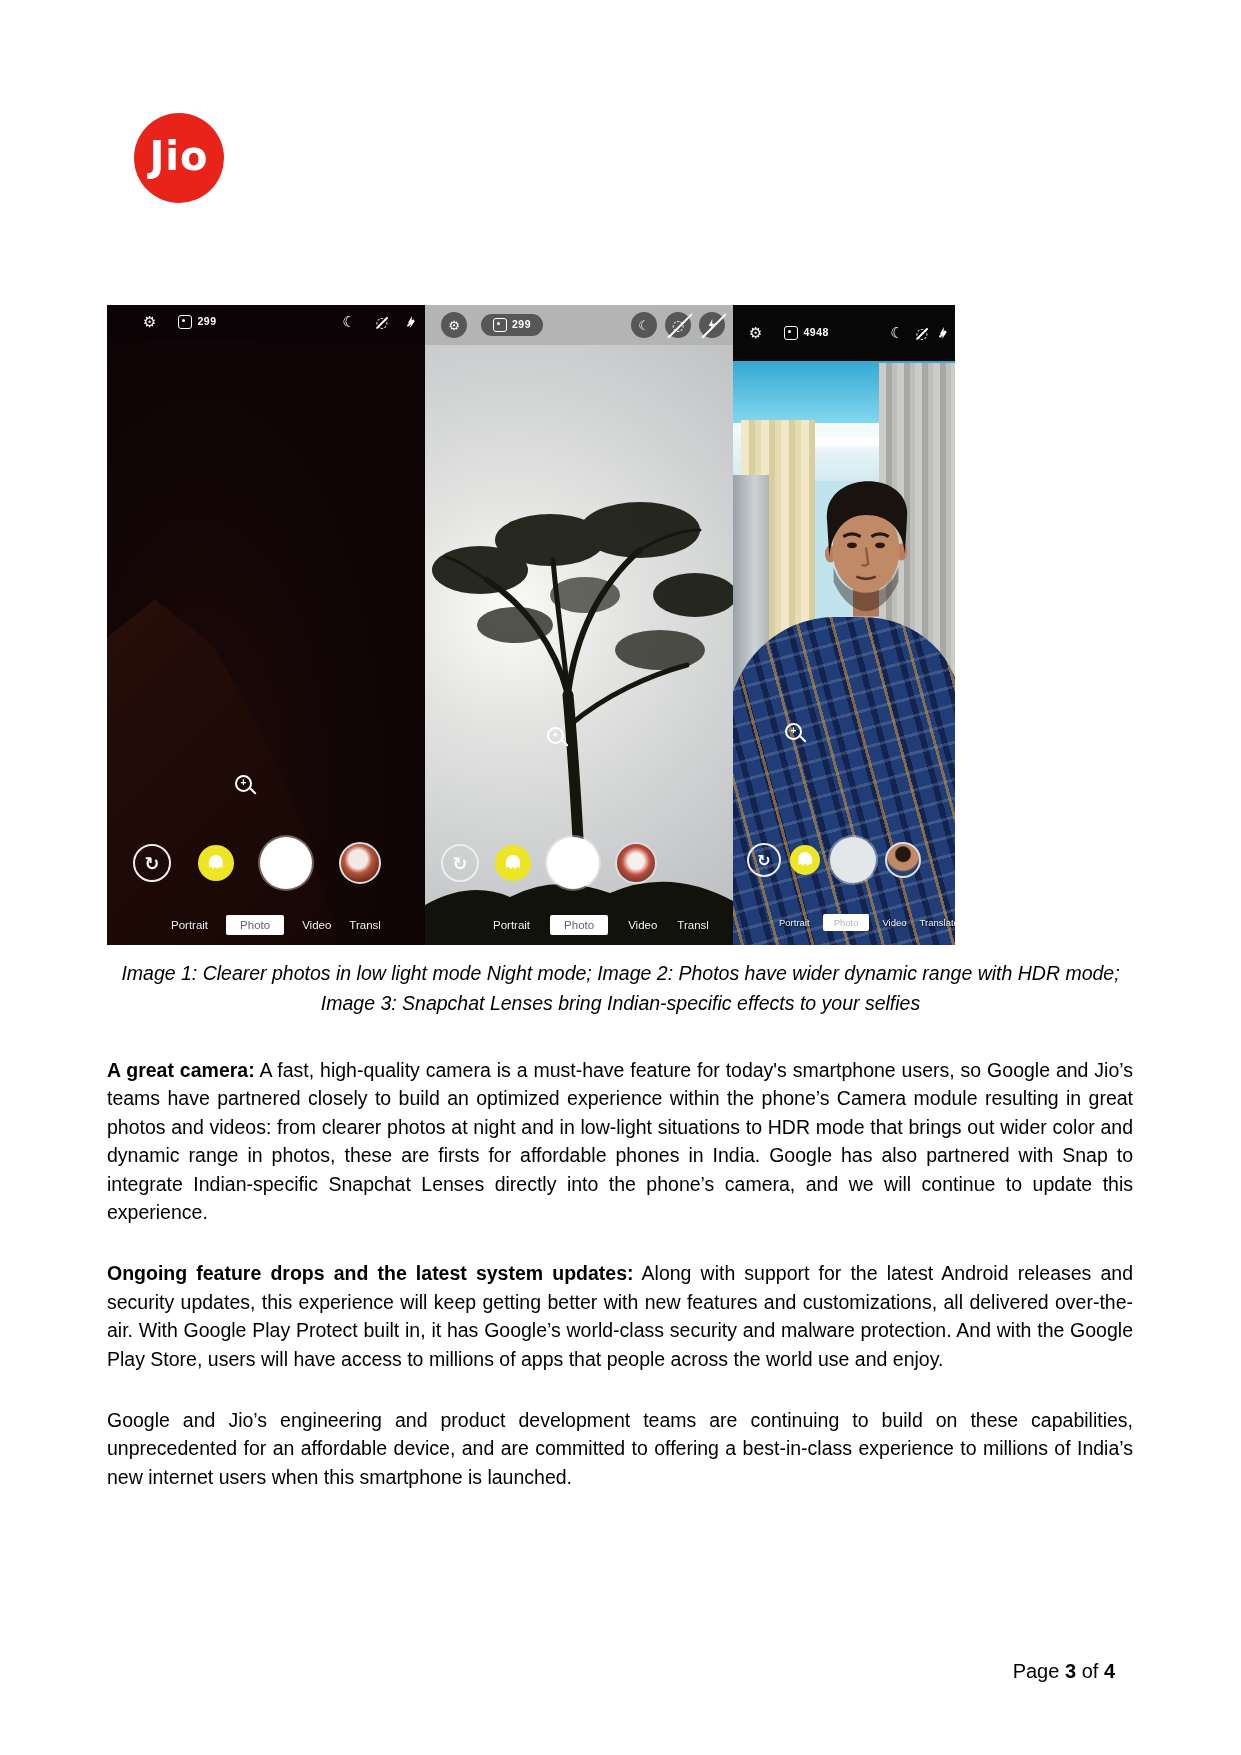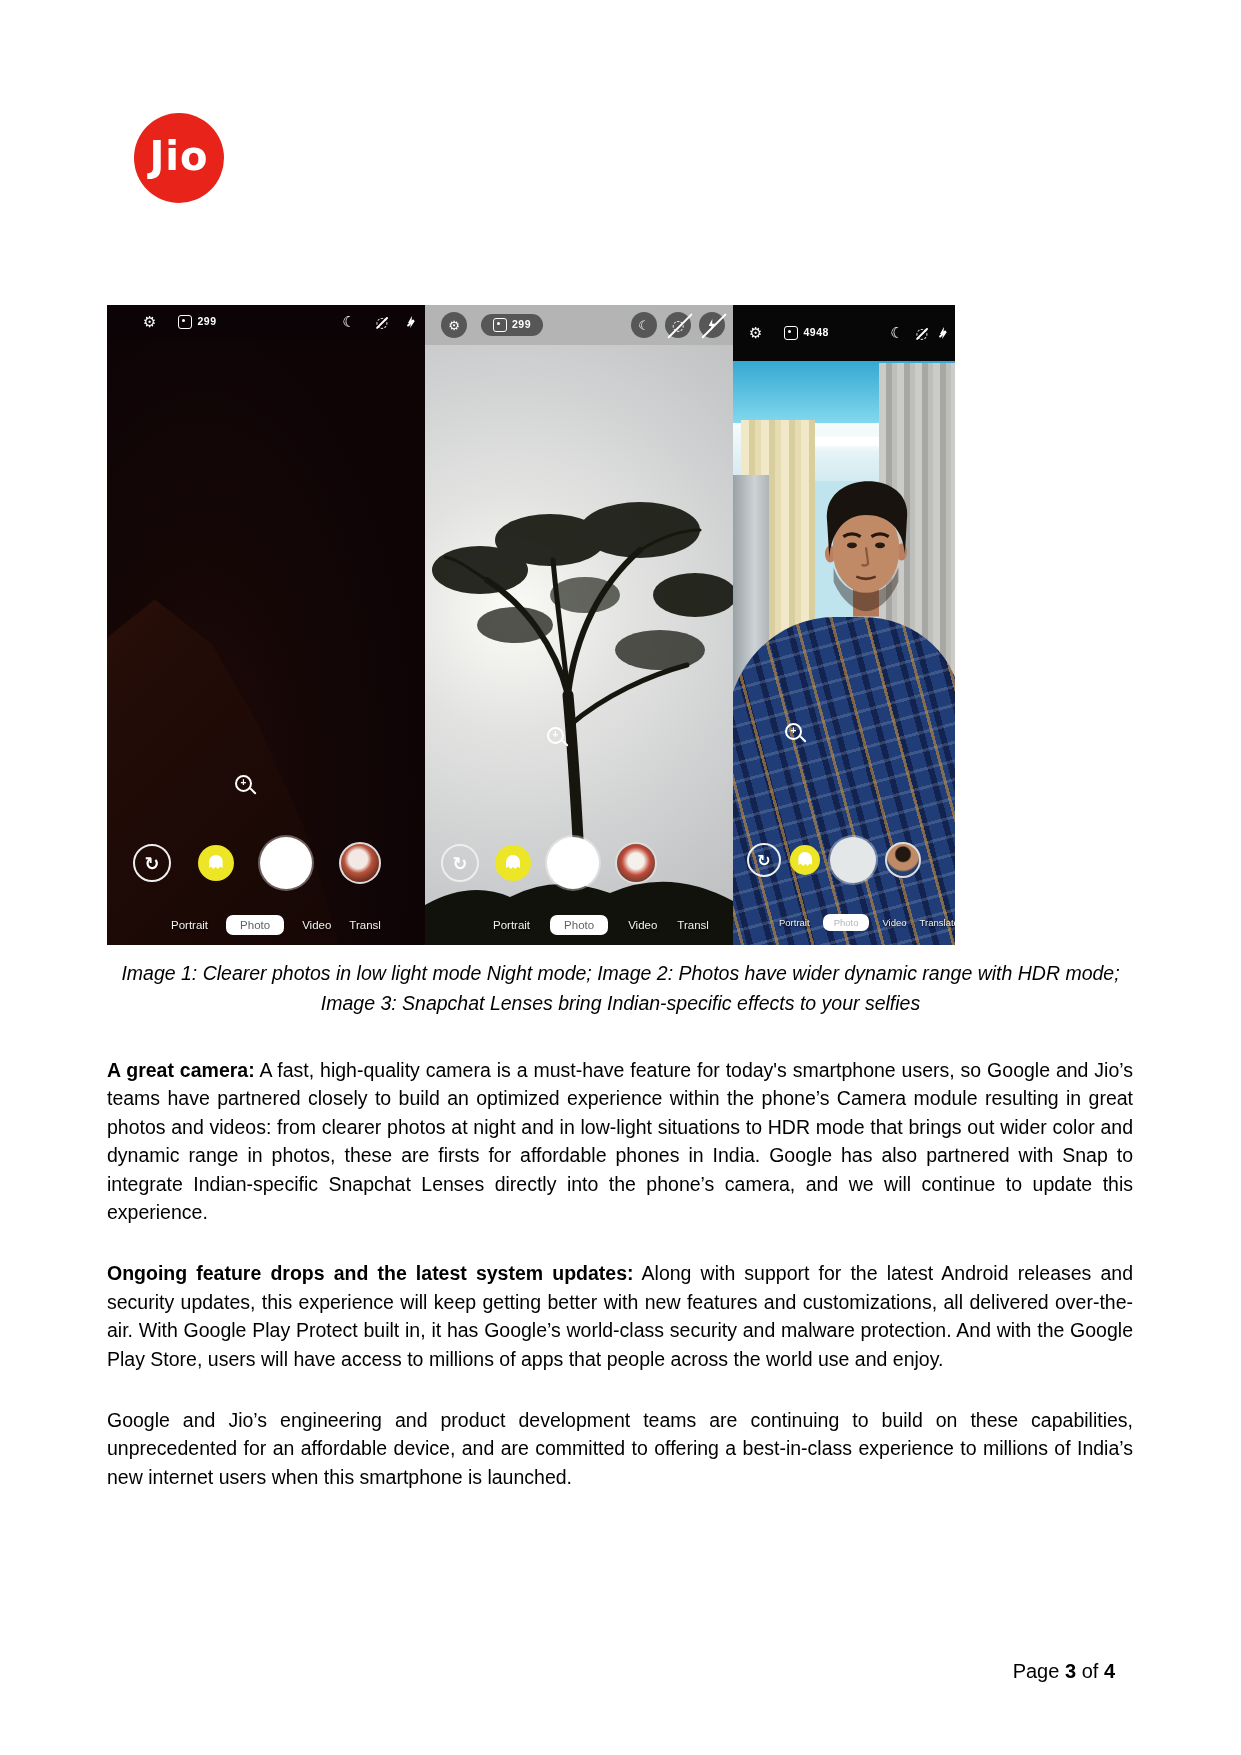--- a/index.html
+++ b/index.html
@@ -108,21 +108,21 @@
   .thumb3{background:radial-gradient(circle at 50% 32%, #23180f 0 26%, #c08a66 32% 58%, #27406e 66%);}
   .shot3 .btn-thumb{width:32px;height:32px;}
 
   
   .modes{position:absolute;left:12px;right:0;bottom:10px;display:flex;align-items:center;z-index:6;
          color:#f2f2f2;font-weight:normal;white-space:nowrap;}
   .shot1 .modes{padding-left:52px;gap:18px;font-size:11.5px;}
   .shot2 .modes{padding-left:56px;gap:20px;font-size:11.5px;}
   .shot3 .modes{padding-left:34px;gap:13px;font-size:9.5px;bottom:14px;}
   .mode{text-shadow:0 1px 2px rgba(0,0,0,.8);}
-  .mode.sel{background:#fff;color:#5f6368;border-radius:7px;padding:4px 14px;text-shadow:none;}
+  .mode.sel{background:#fff;color:#5f6368;border-radius:2px;padding:4px 14px;text-shadow:none;}
   .shot3 .mode.sel{color:#b5b5b5;padding:3px 11px;}
 
   
   .caption{position:absolute;left:0;right:0;top:958px;margin:0 auto;width:1010px;text-align:center;
            font-style:italic;font-size:19.5px;line-height:30px;}
   .body-text{position:absolute;left:107px;top:1056px;width:1026px;font-size:19.5px;line-height:28.4px;
              text-align:justify;}
   .body-text p{margin:0 0 33px 0;}
   .lead{font-weight:bold;margin-top:20px;}
 

